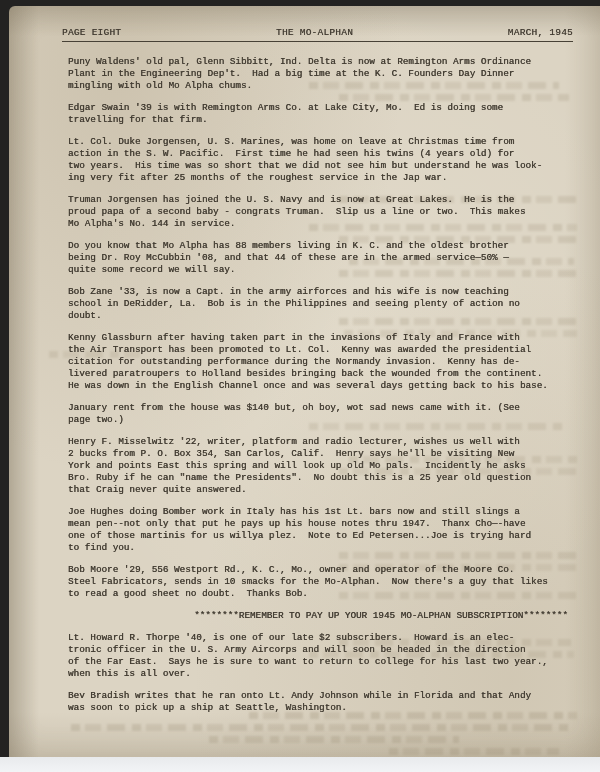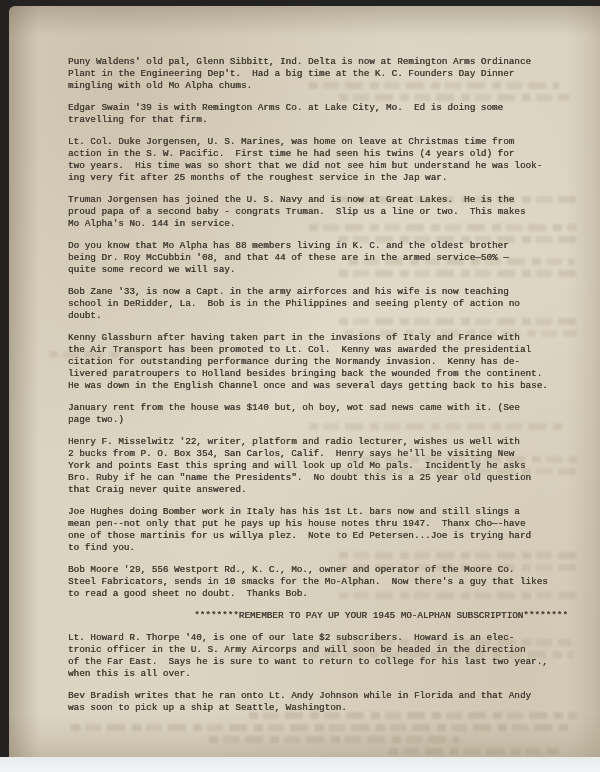--- a/index.html
+++ b/index.html
@@ -96,17 +96,22 @@
     <div class="smudge s15"></div>
     <div class="smudge s16"></div>
     <div class="smudge s17"></div>
     <div class="smudge s18"></div>
     <div class="smudge s19"></div>
     <div class="smudge s20"></div>
     <div class="smudge s21"></div>
     <div class="smudge s22"></div>
   </div>
 
+  <div class="header">
+    <span>PAGE EIGHT</span>
+    <span>THE MO-ALPHAN</span>
+    <span>MARCH, 1945</span>
+  </div>
 
   <div class="body-text"><div class="para"><div class="line">Puny Waldens' old pal, Glenn Sibbitt, Ind. Delta is now at Remington Arms Ordinance</div><div class="line">Plant in the Engineering Dep't.  Had a big time at the K. C. Founders Day Dinner</div><div class="line">mingling with old Mo Alpha chums.</div></div><div class="para"><div class="line">Edgar Swain '39 is with Remington Arms Co. at Lake City, Mo.  Ed is doing some</div><div class="line">travelling for that firm.</div></div><div class="para"><div class="line">Lt. Col. Duke Jorgensen, U. S. Marines, was home on leave at Christmas time from</div><div class="line">action in the S. W. Pacific.  First time he had seen his twins (4 years old) for</div><div class="line">two years.  His time was so short that we did not see him but understand he was look-</div><div class="line">ing very fit after 25 months of the roughest service in the Jap war.</div></div><div class="para"><div class="line">Truman Jorgensen has joined the U. S. Navy and is now at Great Lakes.  He is the</div><div class="line">proud papa of a second baby - congrats Truman.  Slip us a line or two.  This makes</div><div class="line">Mo Alpha's No. 144 in service.</div></div><div class="para"><div class="line">Do you know that Mo Alpha has 88 members living in K. C. and the oldest brother</div><div class="line">being Dr. Roy McCubbin '08, and that 44 of these are in the armed service—50% —</div><div class="line">quite some record we will say.</div></div><div class="para"><div class="line">Bob Zane '33, is now a Capt. in the army airforces and his wife is now teaching</div><div class="line">school in DeRidder, La.  Bob is in the Philippines and seeing plenty of action no</div><div class="line">doubt.</div></div><div class="para"><div class="line">Kenny Glassburn after having taken part in the invasions of Italy and France with</div><div class="line">the Air Transport has been promoted to Lt. Col.  Kenny was awarded the presidential</div><div class="line">citation for outstanding performance during the Normandy invasion.  Kenny has de-</div><div class="line">livered paratroupers to Holland besides bringing back the wounded from the continent.</div><div class="line">He was down in the English Channel once and was several days getting back to his base.</div></div><div class="para"><div class="line">January rent from the house was $140 but, oh boy, wot sad news came with it. (See</div><div class="line">page two.)</div></div><div class="para"><div class="line">Henry F. Misselwitz '22, writer, platform and radio lecturer, wishes us well with</div><div class="line">2 bucks from P. O. Box 354, San Carlos, Calif.  Henry says he'll be visiting New</div><div class="line">York and points East this spring and will look up old Mo pals.  Incidently he asks</div><div class="line">Bro. Ruby if he can "name the Presidents".  No doubt this is a 25 year old question</div><div class="line">that Craig never quite answered.</div></div><div class="para"><div class="line">Joe Hughes doing Bomber work in Italy has his 1st Lt. bars now and still slings a</div><div class="line">mean pen--not only that put he pays up his house notes thru 1947.  Thanx Cho—-have</div><div class="line">one of those martinis for us willya plez.  Note to Ed Petersen...Joe is trying hard</div><div class="line">to find you.</div></div><div class="para"><div class="line">Bob Moore '29, 556 Westport Rd., K. C., Mo., owner and operator of the Moore Co.</div><div class="line">Steel Fabricators, sends in 10 smacks for the Mo-Alphan.  Now there's a guy that likes</div><div class="line">to read a good sheet no doubt.  Thanks Bob.</div></div><div class="para center"><div class="line">********REMEMBER TO PAY UP YOUR 1945 MO-ALPHAN SUBSCRIPTION********</div></div><div class="para"><div class="line">Lt. Howard R. Thorpe '40, is one of our late $2 subscribers.  Howard is an elec-</div><div class="line">tronic officer in the U. S. Army Aircorps and will soon be headed in the direction</div><div class="line">of the Far East.  Says he is sure to want to return to college for his last two year.,</div><div class="line">when this is all over.</div></div><div class="para"><div class="line">Bev Bradish writes that he ran onto Lt. Andy Johnson while in Florida and that Andy</div><div class="line">was soon to pick up a ship at Seattle, Washington.</div></div></div>
 
   <div class="bottom-band"></div>
 </div>
 
 </body></html>

